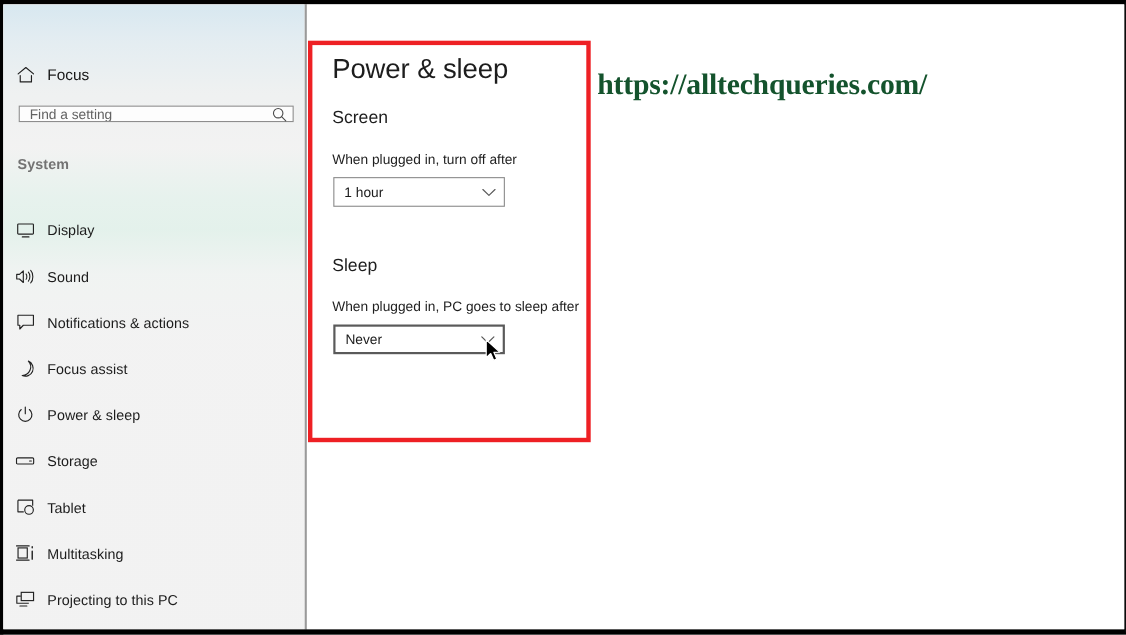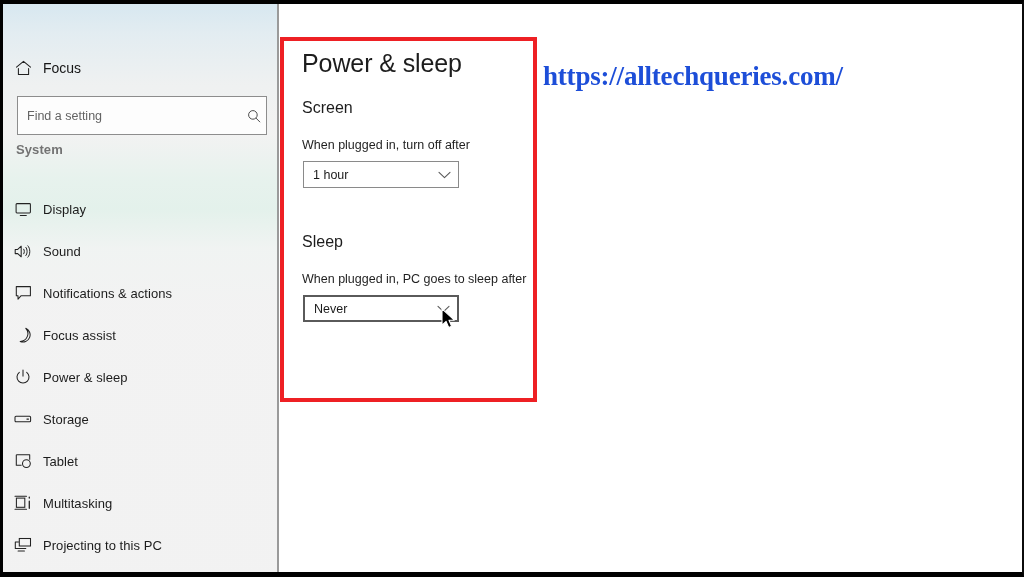--- a/index.html
+++ b/index.html
@@ -57,21 +57,21 @@
     position:absolute;left:0;top:49px;width:274px;height:30px;
     display:flex;align-items:center;cursor:default;
   }
   .nav-ico{
     width:40px;min-width:40px;display:flex;align-items:center;justify-content:center;
     color:#202020;
   }
   #home-label{font-size:14px;color:#161616;}
   
   #search-box{
-    position:absolute;left:14px;top:92px;width:250px;height:39px;
+    position:absolute;left:14px;top:92px;width:250px;height:15px;
     background:#fdfdfd;border:1px solid #8d8d8d;
     display:flex;align-items:center;box-sizing:border-box;
   }
   #search-input{
     border:0;outline:0;background:transparent;flex:1;
     font-family:inherit;font-size:12.5px;color:#3a3a3a;
     padding:0 6px 0 9px;height:100%;
   }
   #search-input::placeholder{color:#636363;opacity:1;}
   #search-icon{width:24px;display:flex;align-items:center;justify-content:center;color:#4b4b4b;}
@@ -125,21 +125,21 @@
   #screen-combo,#sleep-combo{left:24px;}
   
   #red-rect{
     position:absolute;left:277px;top:33px;width:257px;height:365px;
     border:4px solid #ee2024;box-sizing:border-box;pointer-events:none;
   }
   
   #watermark{
     position:absolute;left:540px;top:57px;
     font-family:"Liberation Serif","DejaVu Serif",serif;
-    font-weight:bold;font-size:27px;color:#1d4ed8;letter-spacing:-.2px;
+    font-weight:bold;font-size:27px;color:#14532d;letter-spacing:-.2px;
     white-space:nowrap;
   }
   
   #mouse-cursor{
     position:absolute;left:438px;top:304px;width:16px;height:22px;pointer-events:none;
   }
 </style>
 </head>
 <body>
 

